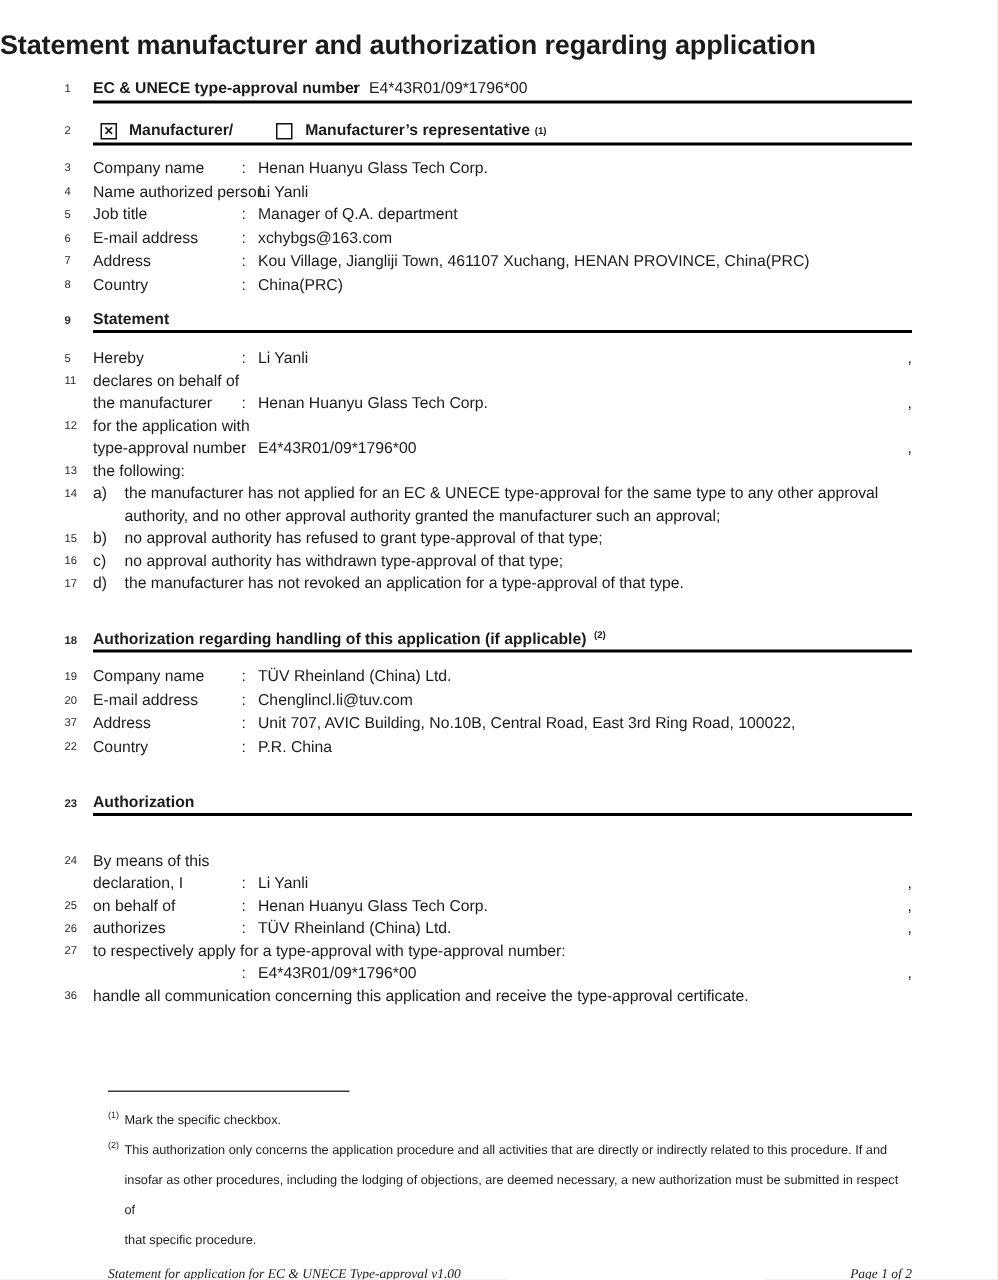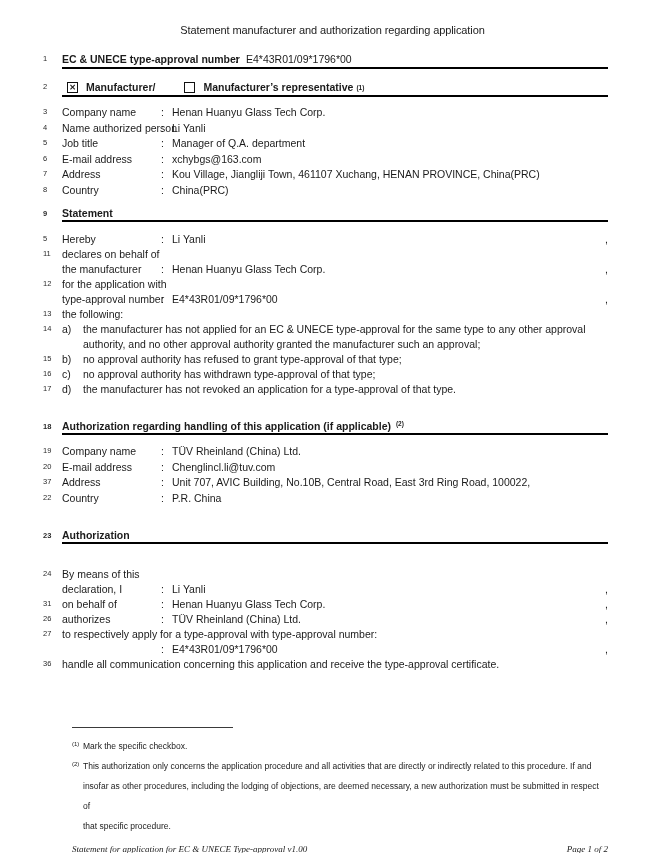--- a/index.html
+++ b/index.html
@@ -2,21 +2,21 @@
 <html><head>
 <meta charset="utf-8">
 <style>
   html,body { margin:0; padding:0; background:#e8e8e8; }
   .page {
     position:relative; width:665px; height:853px; margin:0 auto;
     background:#ffffff; overflow:hidden; color:#1b1b1b;
     font-family:"Liberation Sans", sans-serif; font-size:10.5px;
   }
   .title {
-    padding-top:22px; text-align:center; font-weight:normal; font-size:11px;
+    padding-top:22px; font-weight:bold; font-size:18px;
     line-height:16px; letter-spacing:-0.1px;
   }
   .row { position:relative; padding-left:62px; padding-right:57px; line-height:15px; }
   .num {
     position:absolute; left:43px; top:2px; font-size:7.5px; color:#2a2a2a; line-height:10px;
   }
   .rule { margin-left:62px; width:546px; height:2px; background:#000; }
   .thinrule { margin-left:72px; width:161px; height:1px; background:#3a3a3a; }
 
   .field { display:grid; grid-template-columns:99px 11px 1fr; }
@@ -279,21 +279,21 @@
     </div>
     <div class="row">
       <div class="field">
           <span class="flabel">declaration, I</span>
           <span class="fcolon">:</span>
           <span class="fvalue">Li Yanli</span>
         </div>
       <span class="comma">,</span>
     </div>
     <div class="row">
-      <span class="num">31</span>
+      <span class="num">25</span>
       <div class="field">
           <span class="flabel">on behalf of</span>
           <span class="fcolon">:</span>
           <span class="fvalue">Henan Huanyu Glass Tech Corp.</span>
         </div>
       <span class="comma">,</span>
     </div>
     <div class="row">
       <span class="num">26</span>
       <div class="field">

